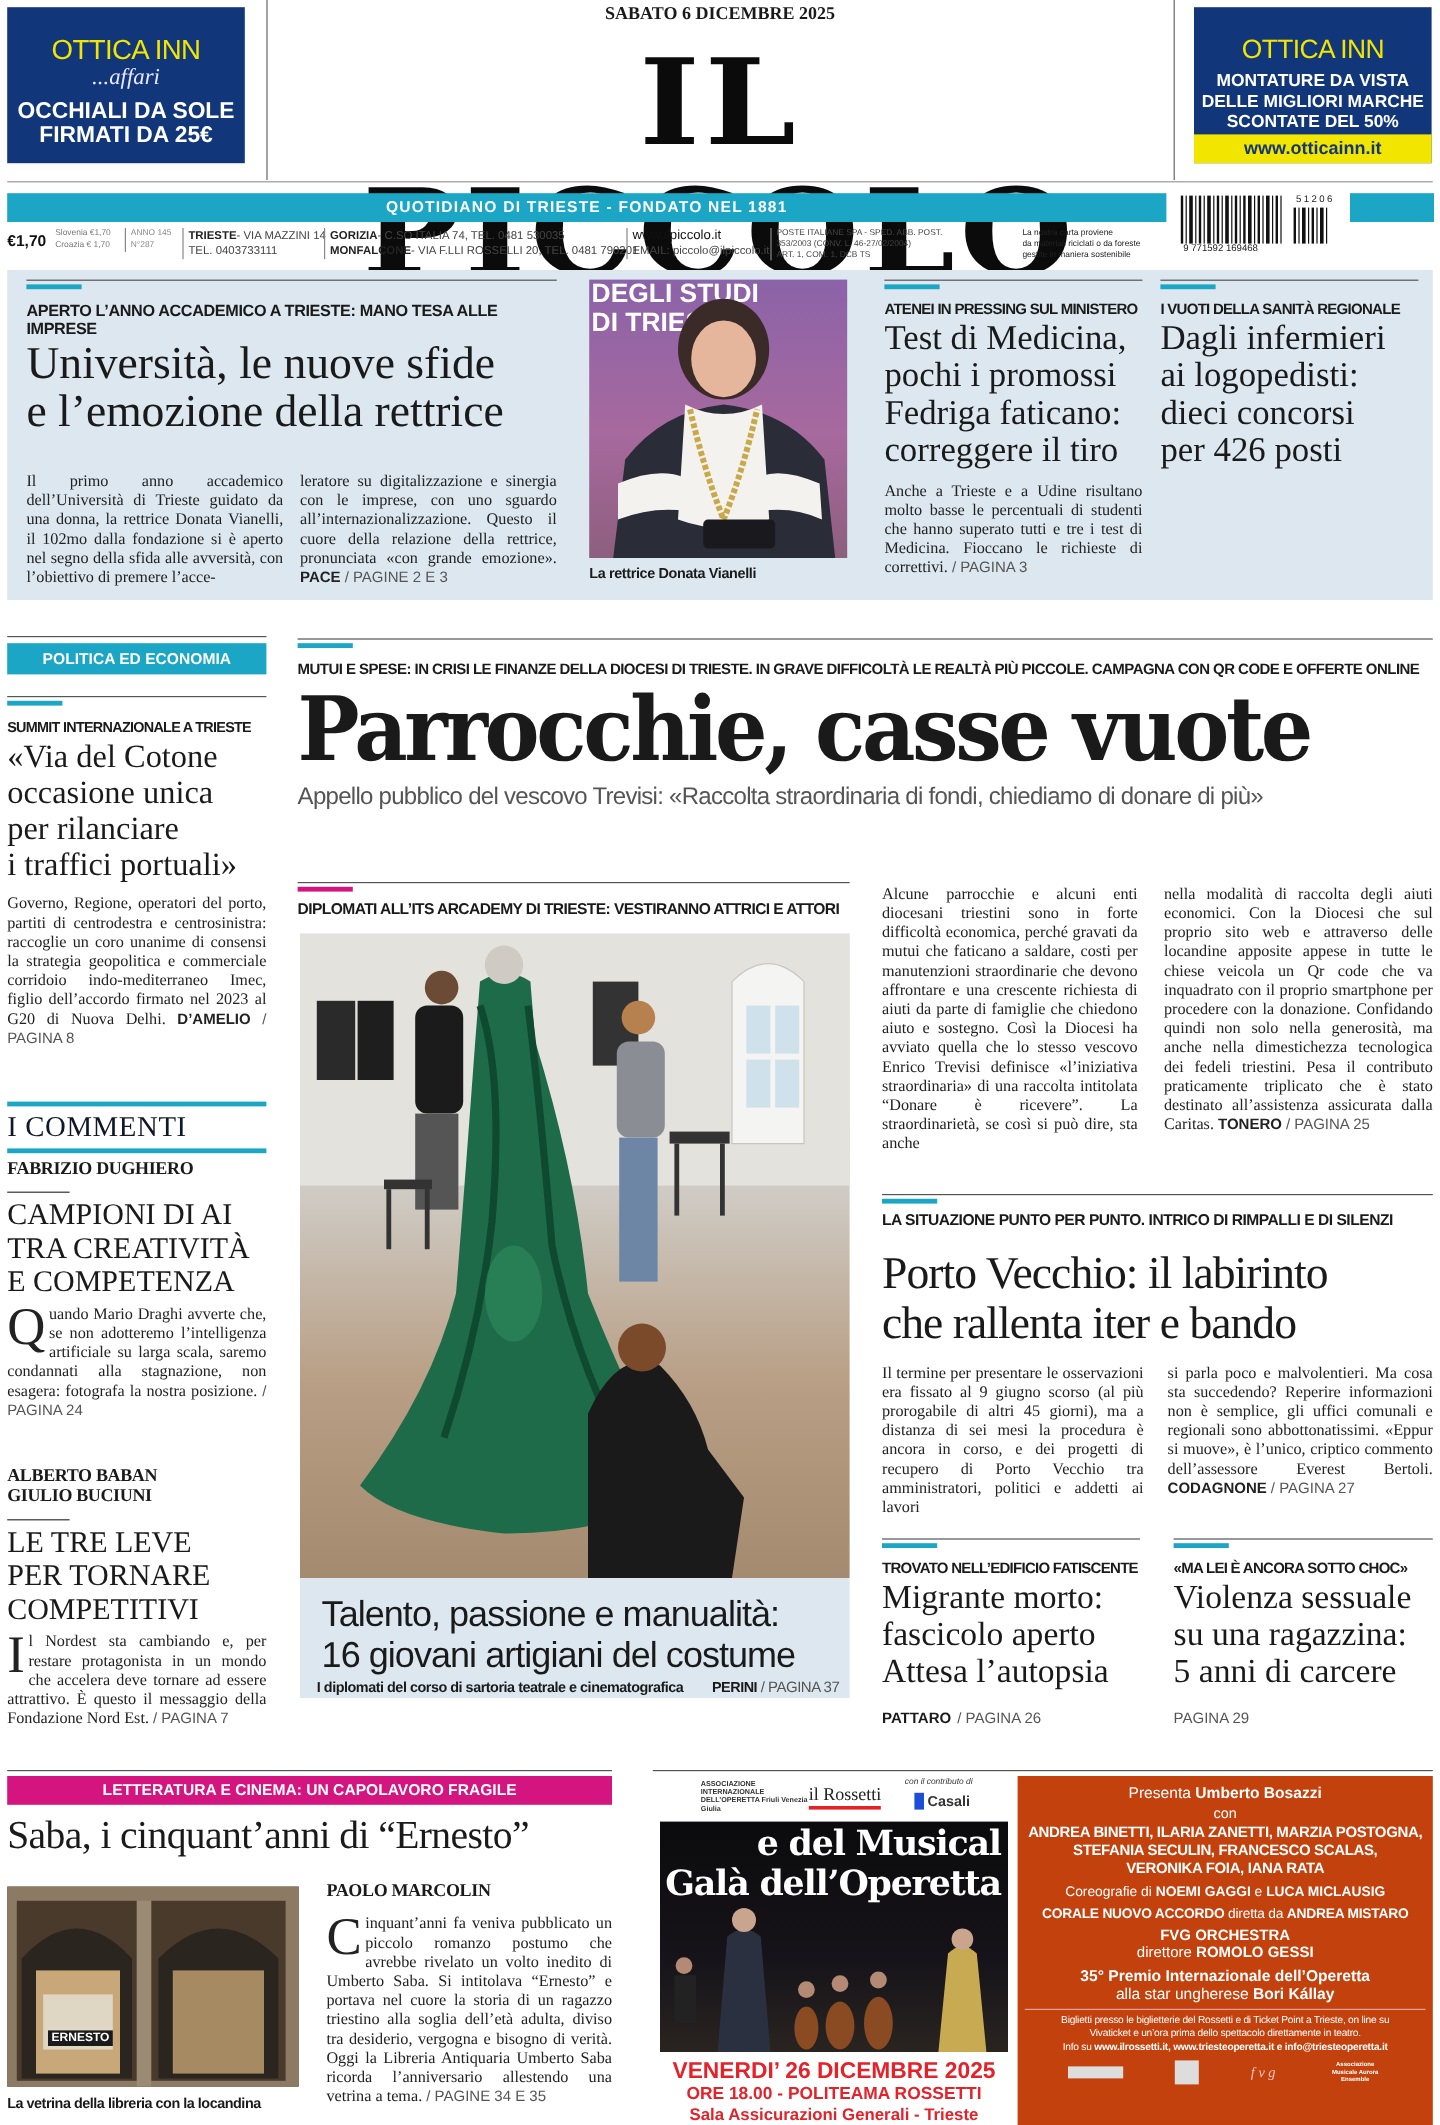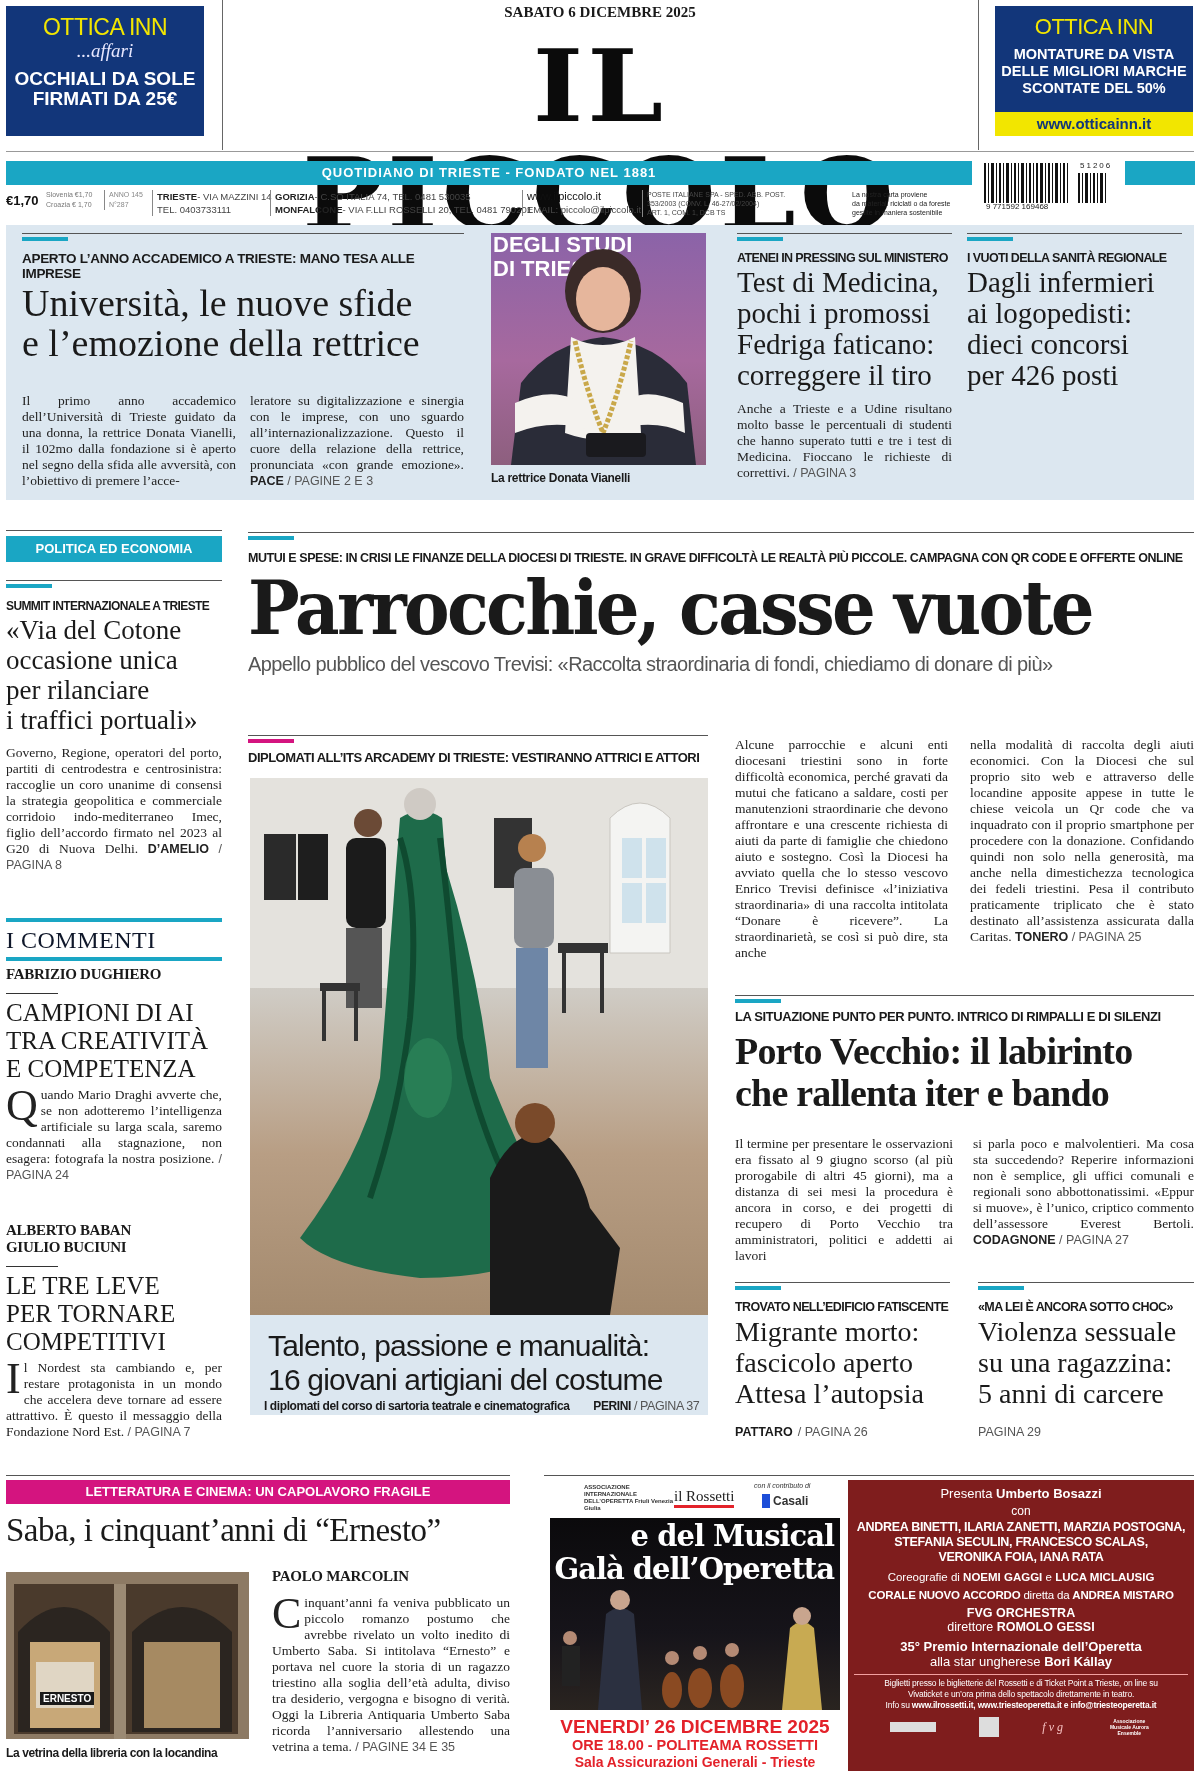--- a/index.html
+++ b/index.html
@@ -12,21 +12,21 @@
   .accent-bar { height: 4px; width: 46px; background: #1aa6c4; }
   .accent-bar.pink { background: #d4147f; }
   .rule { height: 1px; background: #555; }
   .headline { font-family: "Liberation Serif", serif; font-weight: normal; color: #1a1a1a; }
   .body-text { font-family: "Liberation Serif", serif; font-size: 13.5px; line-height: 16px; text-align: justify; color: #222; }
   .byline { font-family: "Liberation Sans", sans-serif; font-weight: bold; font-size: 12.5px; }
   .pageref { font-family: "Liberation Sans", sans-serif; font-weight: normal; font-size: 12.5px; color: #555; }
 
   
   .ad-left { left: 6px; top: 6px; width: 198px; height: 130px; background: #12367a; color: #fff; text-align: center; }
-  .ad-brand { color: #f2e600; font-family: "Liberation Sans", sans-serif; font-size: 23px; letter-spacing: -0.5px; padding-top: 8px; }
+  .ad-brand { color: #f2e600; font-family: "Liberation Sans", sans-serif; font-size: 23px; letter-spacing: -0.5px; padding-top: 22px; }
   .ad-script { color: #e8e8ff; font-family: "Liberation Serif", serif; font-style: italic; font-size: 19px; line-height: 20px; }
   .ad-left .ad-line { font-family: "Liberation Sans", sans-serif; font-weight: bold; font-size: 19px; line-height: 20px; }
   .ad-right { left: 995px; top: 6px; width: 198px; height: 130px; background: #12367a; color: #fff; text-align: center; }
   .ad-right .ad-line { font-family: "Liberation Sans", sans-serif; font-weight: bold; font-size: 14.5px; line-height: 17px; }
   .ad-url { position: absolute; left: 0; bottom: 0; width: 100%; height: 24px; background: #f2e600; color: #12367a; font-family: "Liberation Sans", sans-serif; font-weight: bold; font-size: 15px; line-height: 24px; }
   .vline { background: #666; width: 1px; }
   .date { left: 220px; top: 4px; width: 760px; text-align: center; font-family: "Liberation Serif", serif; font-size: 15px; font-weight: bold; }
   .logo { left: 220px; top: 22px; width: 760px; text-align: center; font-family: "DejaVu Serif", serif; font-weight: bold; font-size: 108px; letter-spacing: 4px; line-height: 118px; color: #0b0b0b; transform: scaleY(0.92); }
   .tagline-bar { left: 6px; top: 161px; width: 966px; height: 24px; background: #1aa6c4; color: #fff; text-align: center; font-family: "Liberation Sans", sans-serif; font-weight: bold; font-size: 13px; line-height: 24px; letter-spacing: 1px; }
   .tag-right { left: 1125px; top: 161px; width: 70px; height: 24px; background: #1aa6c4; }
@@ -330,21 +330,21 @@
     <span style="display:inline-block;width:18px;"></span>
     <span>PERINI</span>
     <span class="pageref" style="font-weight:normal;">/ PAGINA 37</span>
   </div>
 </div>
 
 <div class="abs" style="left:735px;top:995px;width:459px;">
   <div class="rule"></div>
   <div class="accent-bar" style="margin-top:3px;"></div>
   <div class="kicker" style="margin-top:6px;font-size:13px;letter-spacing:-0.4px;white-space:nowrap;">LA SITUAZIONE PUNTO PER PUNTO. INTRICO DI RIMPALLI E DI SILENZI</div>
-  <div class="headline" style="font-size:38px;line-height:42px;margin-top:6px;letter-spacing:-0.8px;white-space:nowrap;font-weight:bold;">
+  <div class="headline" style="font-size:38px;line-height:42px;margin-top:16px;letter-spacing:-0.8px;white-space:nowrap;">
     <div>Porto Vecchio: il labirinto</div>
     <div>che rallenta iter e bando</div>
   </div>
 </div>
 <div class="abs body-text" style="left:735px;top:1136px;width:218px;">Il termine per presentare le osservazioni era fissato al 9 giugno scorso (al più prorogabile di altri 45 giorni), ma a distanza di sei mesi la procedura è ancora in corso, e dei progetti di recupero di Porto Vecchio tra amministratori, politici e addetti ai lavori</div>
 <div class="abs body-text" style="left:973px;top:1136px;width:221px;">
   <span>si parla poco e malvolentieri. Ma cosa sta succedendo? Reperire informazioni non è semplice, gli uffici comunali e regionali sono abbottonatissimi. «Eppur si muove», è l’unico, criptico commento dell’assessore Everest Bertoli.</span>
   <span class="byline">CODAGNONE</span>
   <span class="pageref">/ PAGINA 27</span>
 </div>
@@ -434,21 +434,21 @@
       <div>Galà dell’Operetta</div>
     </div>
   </div>
   <div class="abs sans" style="left:0;top:236px;width:302px;text-align:center;color:#e3222a;font-weight:bold;">
     <div style="font-size:19px;line-height:21px;">VENERDI’ 26 DICEMBRE 2025</div>
     <div style="font-size:14.5px;line-height:17px;">ORE 18.00 - POLITEAMA ROSSETTI</div>
     <div style="font-size:14px;line-height:17px;">Sala Assicurazioni Generali - Trieste</div>
   </div>
 </div>
 
-<div class="abs sans" style="left:848px;top:1480px;width:346px;height:291px;background:#7f1d1d;color:#fff;text-align:center;">
+<div class="abs sans" style="left:848px;top:1480px;width:346px;height:291px;background:#c2410c;color:#fff;text-align:center;">
   <div style="font-size:13px;margin-top:6px;"><span>Presenta</span> <b>Umberto Bosazzi</b></div>
   <div style="font-size:12px;margin-top:3px;">con</div>
   <div style="font-size:12.5px;font-weight:bold;line-height:15px;margin-top:2px;letter-spacing:-0.3px;">
     <div>ANDREA BINETTI, ILARIA ZANETTI, MARZIA POSTOGNA,</div>
     <div>STEFANIA SECULIN, FRANCESCO SCALAS,</div>
     <div>VERONIKA FOIA, IANA RATA</div>
   </div>
   <div style="font-size:11.5px;margin-top:6px;"><span>Coreografie di</span> <b>NOEMI GAGGI</b> <span>e</span> <b>LUCA MICLAUSIG</b></div>
   <div style="font-size:11.5px;margin-top:6px;letter-spacing:-0.2px;"><b>CORALE NUOVO ACCORDO</b> <span>diretta da</span> <b>ANDREA MISTARO</b></div>
   <div style="font-size:12.5px;font-weight:bold;margin-top:5px;">FVG ORCHESTRA</div>

